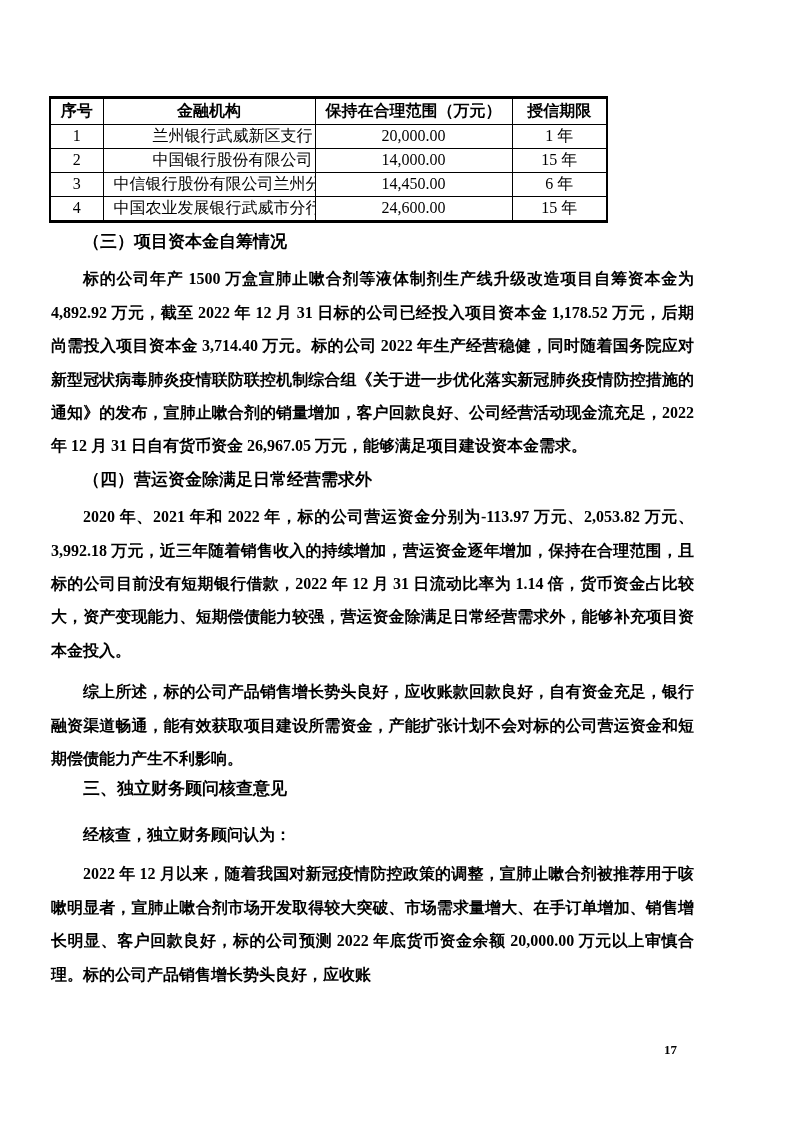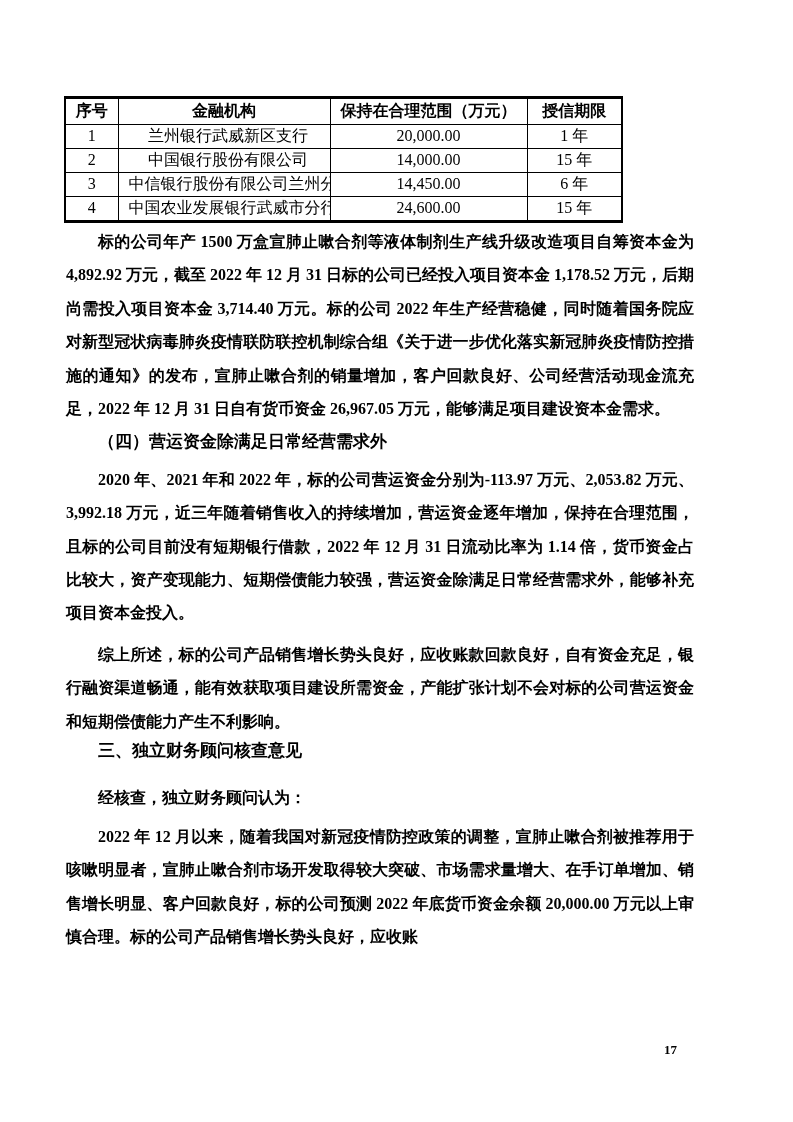--- a/index.html
+++ b/index.html
@@ -5,21 +5,21 @@
   html, body {
     margin: 0;
     padding: 0;
     background: #ffffff;
   }
   .page {
     position: relative;
     width: 793px;
     height: 1122px;
     box-sizing: border-box;
-    padding: 96px 99px 0 66px;
+    padding: 96px 99px 0 51px;
     background: #ffffff;
     color: #000000;
     font-family: "Liberation Serif", "DejaVu Serif", serif;
     font-size: 16px;
     overflow: hidden;
   }
 
   
   table.credit {
     border-collapse: collapse;
@@ -36,21 +36,21 @@
     text-align: center;
     vertical-align: middle;
     padding: 0 2px;
     font-size: 16px;
     line-height: 1.15;
     overflow: hidden;
     white-space: nowrap;
   }
   table.credit th { font-weight: bold; height: 25px; }
   table.credit td { font-weight: normal; height: 23px; }
-  table.credit td.c-org { text-align: center; padding-left: 10px; font-family: Liberation Serif, serif; }
+  table.credit td.c-org { text-align: right; padding-left: 10px; font-family: Liberation Serif, serif; }
   col.w-idx  { width: 53px; }
   col.w-org  { width: 212px; }
   col.w-amt  { width: 197px; }
   col.w-term { width: 95px; }
 
   
   section { margin: 0; }
   h3.sec-heading {
     margin: 0 0 4px 0;
     font-size: 17px;
@@ -128,20 +128,21 @@
     <td class="c-idx">4</td>
     <td class="c-org">中国农业发展银行武威市分行</td>
     <td class="c-amt">24,600.00</td>
     <td class="c-term">15 年</td>
   </tr>
 </tbody>
   </table>
 
   <div id="sections">
   <section class="sec-0">
+    <h3 class="sec-heading">（三）项目资本金自筹情况</h3>
 
   <p class="para">标的公司年产 1500 万盒宣肺止嗽合剂等液体制剂生产线升级改造项目自筹资本金为 4,892.92 万元，截至 2022 年 12 月 31 日标的公司已经投入项目资本金 1,178.52 万元，后期尚需投入项目资本金 3,714.40 万元。标的公司 2022 年生产经营稳健，同时随着国务院应对新型冠状病毒肺炎疫情联防联控机制综合组《关于进一步优化落实新冠肺炎疫情防控措施的通知》的发布，宣肺止嗽合剂的销量增加，客户回款良好、公司经营活动现金流充足，2022 年 12 月 31 日自有货币资金 26,967.05 万元，能够满足项目建设资本金需求。</p>
 </section>
 
   <section class="sec-1">
     <h3 class="sec-heading">（四）营运资金除满足日常经营需求外</h3>
 
   <p class="para">2020 年、2021 年和 2022 年，标的公司营运资金分别为-113.97 万元、2,053.82 万元、3,992.18 万元，近三年随着销售收入的持续增加，营运资金逐年增加，保持在合理范围，且标的公司目前没有短期银行借款，2022 年 12 月 31 日流动比率为 1.14 倍，货币资金占比较大，资产变现能力、短期偿债能力较强，营运资金除满足日常经营需求外，能够补充项目资本金投入。</p>
 
   <p class="para">综上所述，标的公司产品销售增长势头良好，应收账款回款良好，自有资金充足，银行融资渠道畅通，能有效获取项目建设所需资金，产能扩张计划不会对标的公司营运资金和短期偿债能力产生不利影响。</p>

